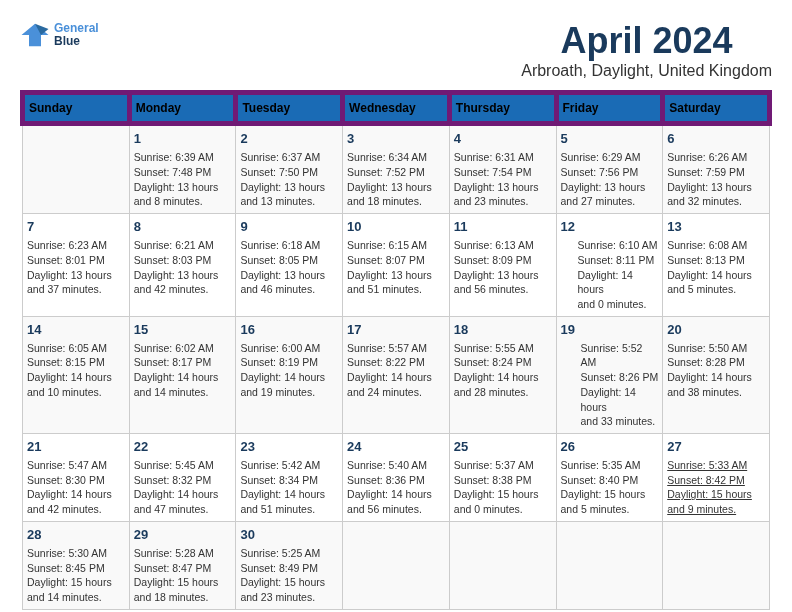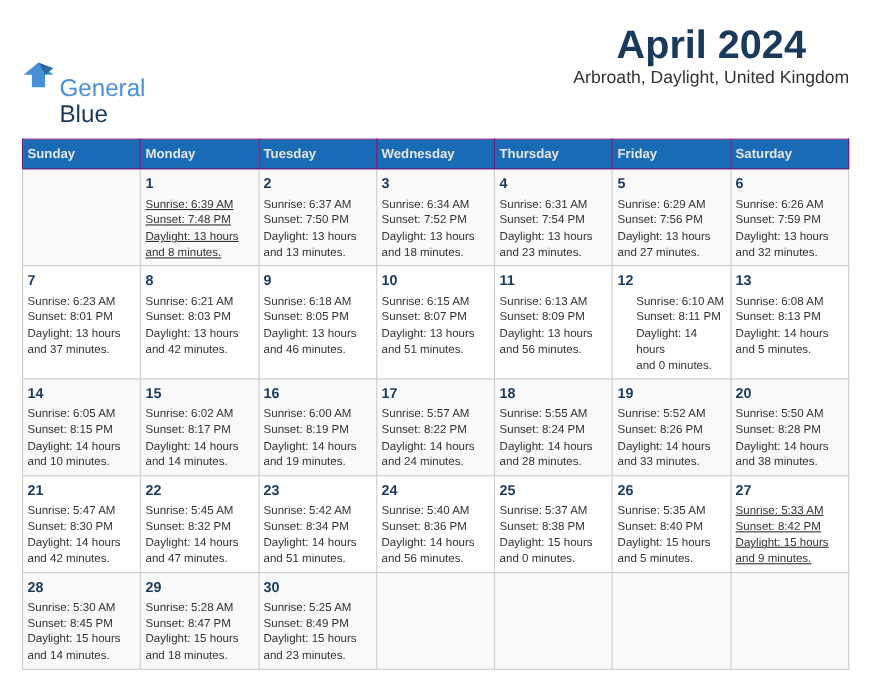--- a/index.html
+++ b/index.html
@@ -15,25 +15,24 @@
       justify-content: space-between;
       align-items: flex-start;
       margin-bottom: 10px;
     }
     .logo {
       display: flex;
       align-items: center;
       gap: 4px;
     }
     .logo-text {
-      font-size: 22px;
-      font-weight: normal;
+      font-size: 12px;
+      font-weight: bold;
       color: #1a3a5c;
       line-height: 1.1;
-      margin-top: 48px;
     }
     .logo-text span {
       color: #4a90d9;
     }
     .logo-bird {
       width: 30px;
       height: 30px;
     }
     .title-block {
       text-align: right;
@@ -48,26 +47,26 @@
       font-size: 16px;
       color: #333;
     }
     table {
       width: 100%;
       border-collapse: collapse;
       font-size: 11px;
     }
     thead th {
       background-color: #1a6bb5;
-      color: #e5e5e5;
+      color: #000000;
       padding: 6px 4px;
       text-align: left;
       font-size: 12px;
       font-weight: bold;
-      border: 1px solid #701a75;
+      border: 5px solid #701a75;
     }
     tbody td {
       border: 1px solid #ccc;
       vertical-align: top;
       padding: 4px;
       width: 14.28%;
       min-height: 80px;
       color: #333;
       line-height: 1.4;
     }
@@ -122,21 +121,21 @@
         <th>Thursday</th>
         <th>Friday</th>
         <th>Saturday</th>
       </tr>
   </thead>
   <tbody id="calendar-body">
   <tr>
         <td class="empty"></td>
         <td>
           <span class="day-number">1</span>
-          <div class="day-info" style="white-space: pre-line; text-decoration: underline;">Sunrise: 6:39 AM
+          <div class="day-info" style="white-space: pre-line;">Sunrise: 6:39 AM
 Sunset: 7:48 PM
 Daylight: 13 hours
 and 8 minutes.</div>
         </td>
         <td>
           <span class="day-number">2</span>
           <div class="day-info" style="white-space: pre-line;">Sunrise: 6:37 AM
 Sunset: 7:50 PM
 Daylight: 13 hours
 and 13 minutes.</div>
@@ -252,21 +251,21 @@
         </td>
         <td>
           <span class="day-number">18</span>
           <div class="day-info" style="white-space: pre-line;">Sunrise: 5:55 AM
 Sunset: 8:24 PM
 Daylight: 14 hours
 and 28 minutes.</div>
         </td>
         <td>
           <span class="day-number">19</span>
-          <div class="day-info" style="white-space: pre-line;">Sunrise: 5:52 AM
+          <div class="day-info" style="white-space: pre-line; margin-left: 20px;">Sunrise: 5:52 AM
 Sunset: 8:26 PM
 Daylight: 14 hours
 and 33 minutes.</div>
         </td>
         <td>
           <span class="day-number">20</span>
           <div class="day-info" style="white-space: pre-line;">Sunrise: 5:50 AM
 Sunset: 8:28 PM
 Daylight: 14 hours
 and 38 minutes.</div>

